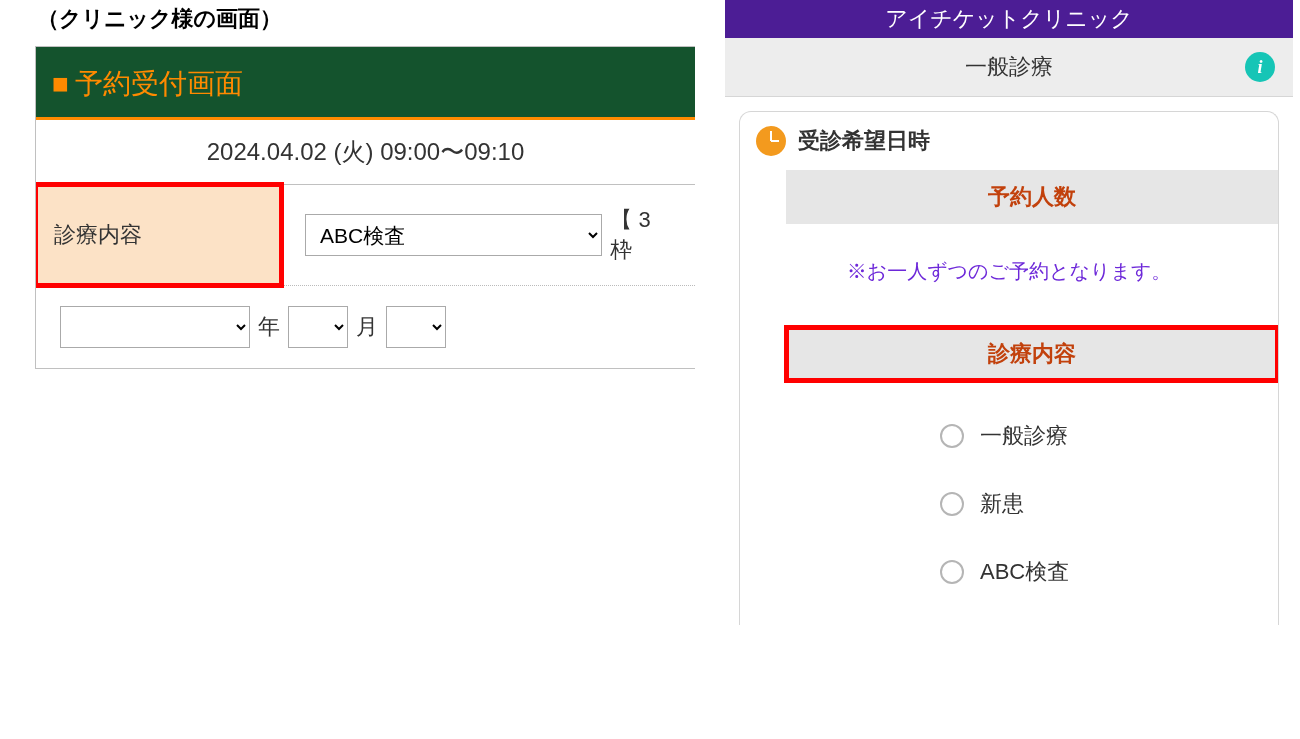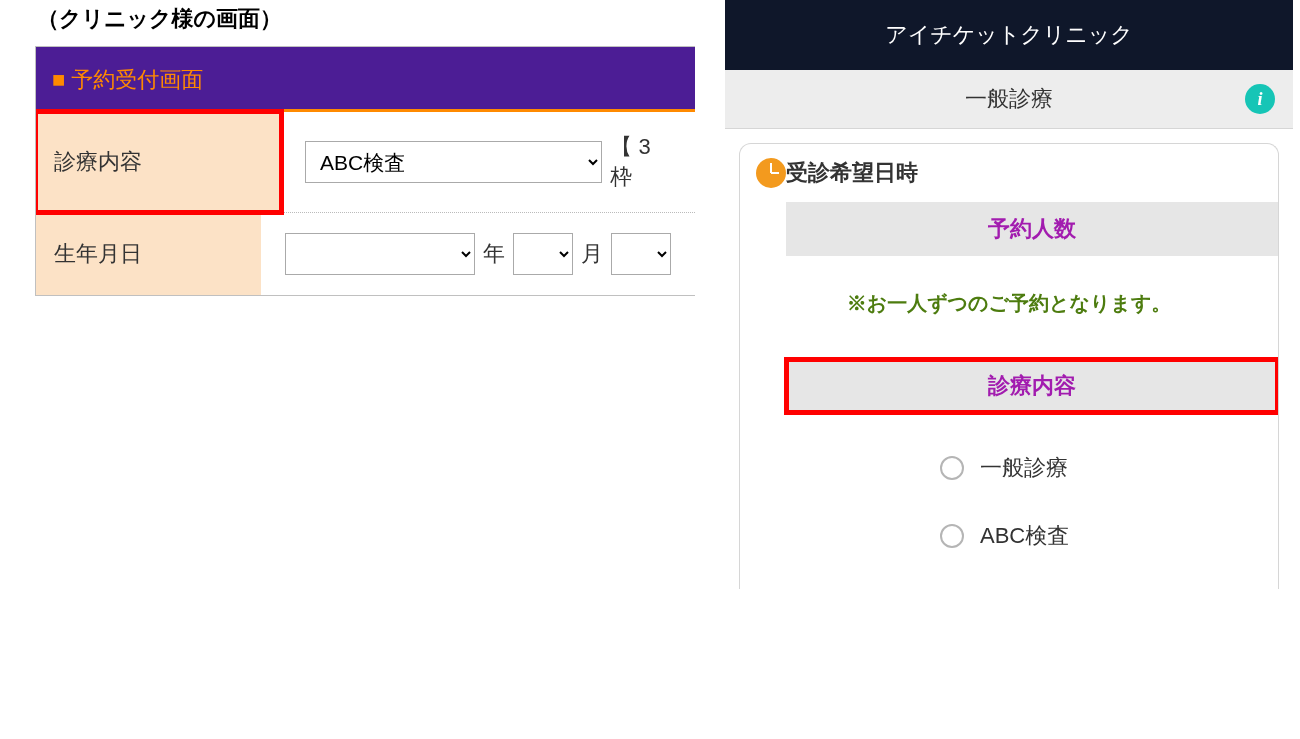--- a/index.html
+++ b/index.html
@@ -17,22 +17,22 @@
     .left-panel { width: 695px; padding-top: 0; padding-left: 25px; }
     .panel-title { font-weight: bold; font-size: 22px; padding: 4px 12px 12px 12px; }
     .left-box {
       border: 1px solid #c0c0c0;
       border-right: none;
       margin-left: 10px;
       overflow: hidden;
     }
     .orange-title-row {
       padding: 18px 16px 14px 16px;
-      background: #4c1d95;
-      font-size: 22px;
+      background: #14532d;
+      font-size: 28px;
       color: #ff8a00;
       border-bottom: 3px solid #ff8a00;
     }
     .orange-sq { color: #ff8a00; margin-right: 6px; }
     .datetime-row {
       background: #fff;
       text-align: center;
       font-size: 24px;
       padding: 16px 0;
       color: #333;
@@ -81,25 +81,25 @@
     .suffix { font-size: 22px; color: #333; }
     .bracket-text { font-size: 22px; }
 
     
     .right-panel { width: 568px; padding-top: 0; }
     .right-box {
       border-top: none;
       overflow: hidden;
     }
     .header-bar {
-      background: #0f172a;
+      background: #4c1d95;
       color: #fff;
       text-align: center;
       font-size: 22px;
-      padding: 20px 0;
+      padding: 4px 0;
     }
     .sub-bar {
       background: #ededed;
       position: relative;
       display: flex;
       align-items: center;
       justify-content: center;
       font-size: 22px;
       padding: 14px 0;
       color: #333;
@@ -120,20 +120,21 @@
       margin: 14px 14px 0 14px;
       border: 1px solid #d6d6d6;
       border-top-left-radius: 12px;
       border-top-right-radius: 12px;
       border-bottom: none;
       overflow: hidden;
     }
     .section-head {
       display: flex;
       align-items: center;
+      gap: 12px;
       padding: 14px 16px;
       font-weight: bold;
       font-size: 22px;
       color: #333;
     }
     .clock-icon {
       width: 30px; height: 30px;
       background: #f39a1e;
       border-radius: 50%;
       position: relative;
@@ -144,29 +145,29 @@
       left: 50%; top: 50%;
     }
     .clock-icon::before { width: 2px; height: 10px; transform: translate(-50%,-100%); }
     .clock-icon::after  { width: 8px;  height: 2px; transform: translate(0,-50%); }
     .gray-band {
       background: #e6e6e6;
       text-align: center;
       font-size: 22px;
       font-weight: bold;
       padding: 12px 16px;
-      color: #a21caf;
+      color: #c2410c;
       margin-left: 46px;
     }
     .note-row {
       text-align: center;
       padding: 34px 10px 42px 10px;
       font-size: 20px;
-      font-weight: bold;
-      color: #4d7c0f;
+      font-weight: normal;
+      color: #6d28d9;
     }
     .gray-band.highlight-red { outline: 5px solid #ff0000; outline-offset: -3px; }
     .radio-list { padding: 40px 30px 0 200px; }
     .radio-item {
       display: flex; align-items: center; gap: 16px;
       font-size: 22px; color: #333;
       margin-bottom: 38px;
     }
     .radio-circle {
       width: 24px; height: 24px;
@@ -177,34 +178,34 @@
   </style>
 </head>
 <body>
 
 <div class="left-panel">
   <div class="panel-title">（クリニック様の画面）</div>
   <div class="left-box">
     <div class="orange-title-row">
       <span class="orange-sq">■</span><span>予約受付画面</span>
     </div>
+    <div class="datetime-row">2024.04.02 (火)  09:00〜09:10</div>
 
     <div class="form-row">
       <div class="form-label-cell highlight-red">診療内容</div>
       <div class="form-input-cell">
         <select class="select-content">
           <option>ABC検査</option>
         </select>
         <span class="bracket-text">【 3枠</span>
       </div>
     </div>
 
 
     <div class="form-row">
-      <div class="form-label-cell">生年月日</div>
       <div class="form-input-cell">
         <select class="select-year"><option></option></select>
         <span class="suffix">年</span>
         <select class="select-month"><option></option></select>
         <span class="suffix">月</span>
         <select class="select-day"><option></option></select>
       </div>
     </div>
   </div>
 </div>
@@ -224,18 +225,22 @@
       <div class="gray-band">予約人数</div>
       <div class="note-row">※お一人ずつのご予約となります。</div>
       <div class="gray-band highlight-red">診療内容</div>
       <div class="radio-list">
         <div class="radio-item">
           <span class="radio-circle"></span>
           <span>一般診療</span>
         </div>
         <div class="radio-item">
           <span class="radio-circle"></span>
+          <span>新患</span>
+        </div>
+        <div class="radio-item">
+          <span class="radio-circle"></span>
           <span>ABC検査</span>
         </div>
       </div>
     </div>
   </div>
 </div>
 
 </body></html>

